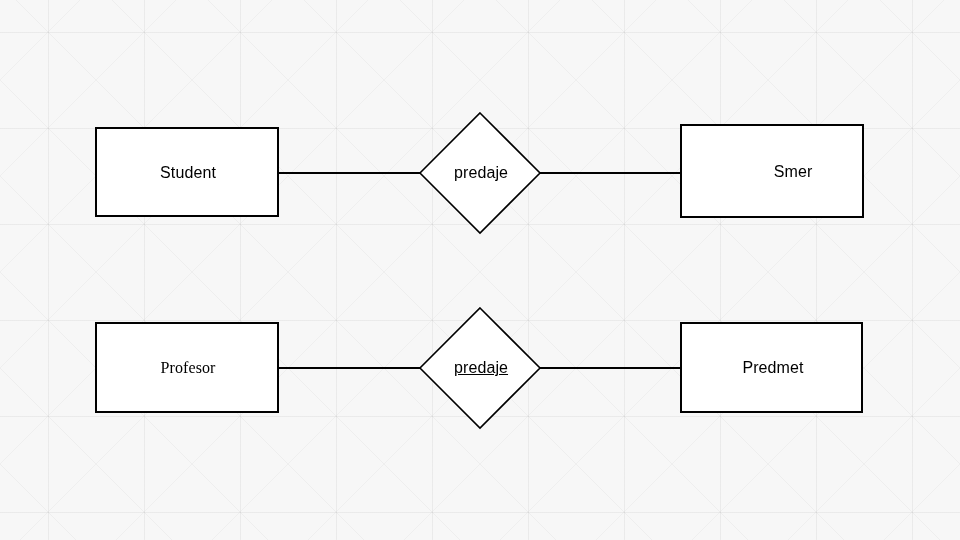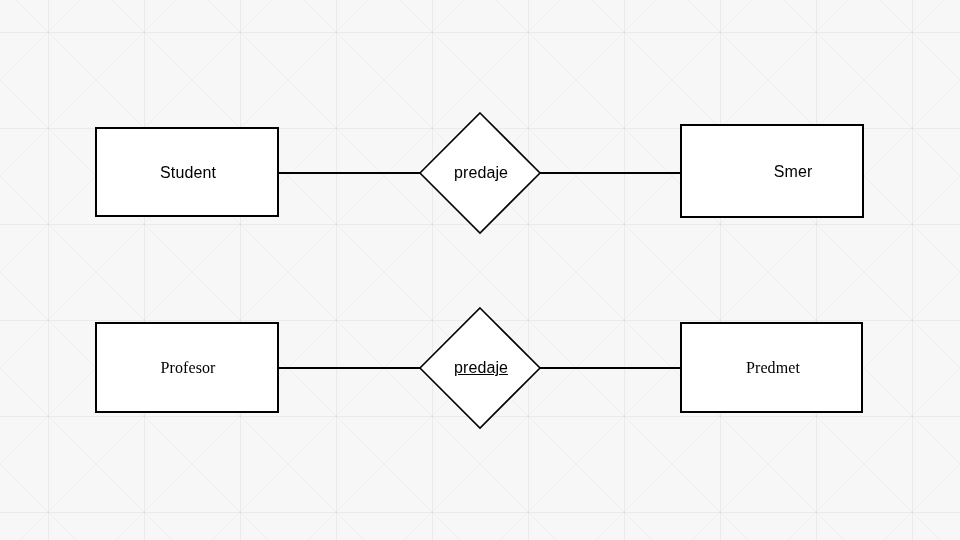--- a/index.html
+++ b/index.html
@@ -69,19 +69,19 @@
     <polygon points="480,113 540,173 480,233 420,173" fill="#ffffff" stroke="#000000" stroke-width="1.6"></polygon>
     <polygon points="480,308 540,368 480,428 420,368" fill="#ffffff" stroke="#000000" stroke-width="1.6"></polygon>
   </svg>
 
   <div class="entity-label" style="left:188px; top:173px;">Student</div>
 
   <div class="entity-label" style="left:793px; top:172px;">Smer</div>
 
   <div class="entity-label" style="left:188px; top:368px;font-family:Liberation Serif, serif;">Profesor</div>
 
-  <div class="entity-label" style="left:773px; top:368px;font-family:Liberation Serif, serif;">Predmet</div>
+  <div class="entity-label" style="left:773px; top:368px;">Predmet</div>
 
   <div class="relationship-label" style="left:481px; top:173px;">predaje</div>
 
   <div class="relationship-label" style="left:481px; top:368px;text-decoration:underline;">predaje</div>
 
 </div>
 
 </body></html>

